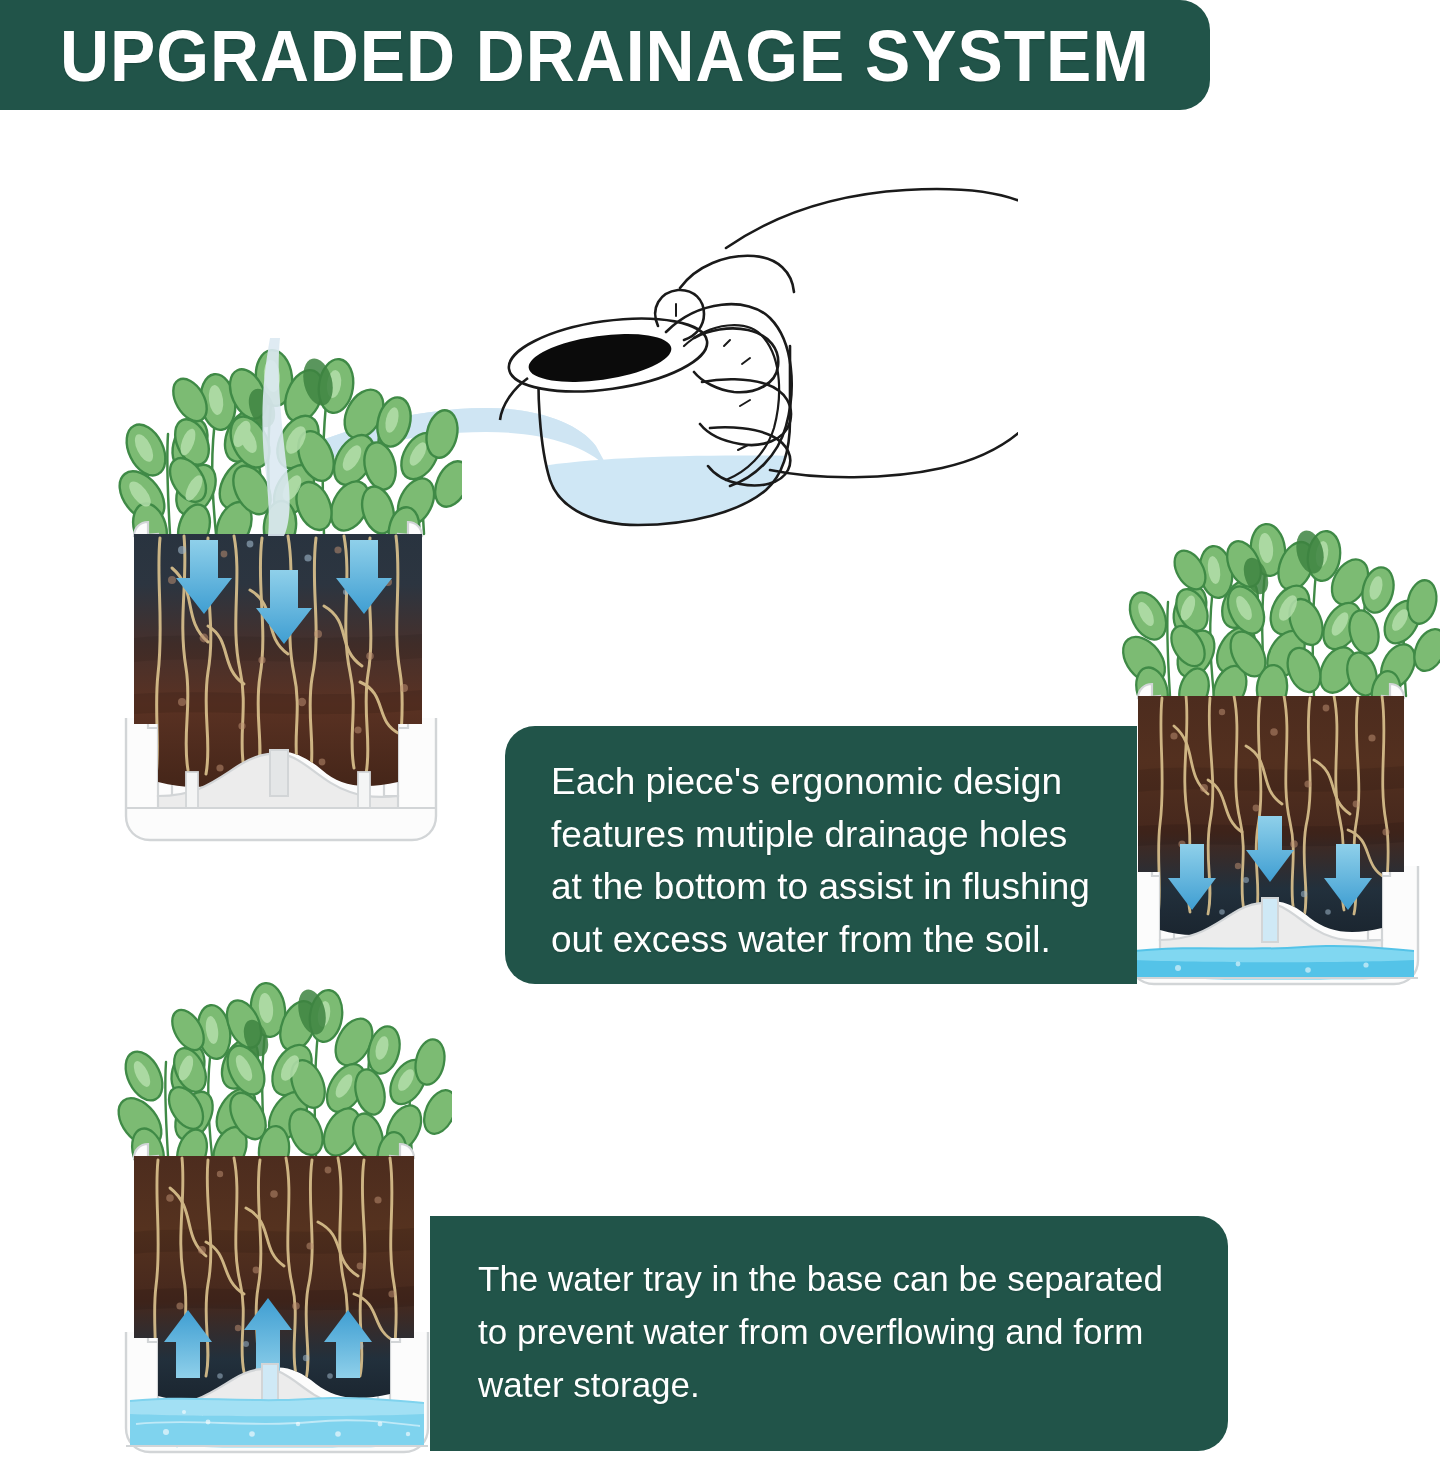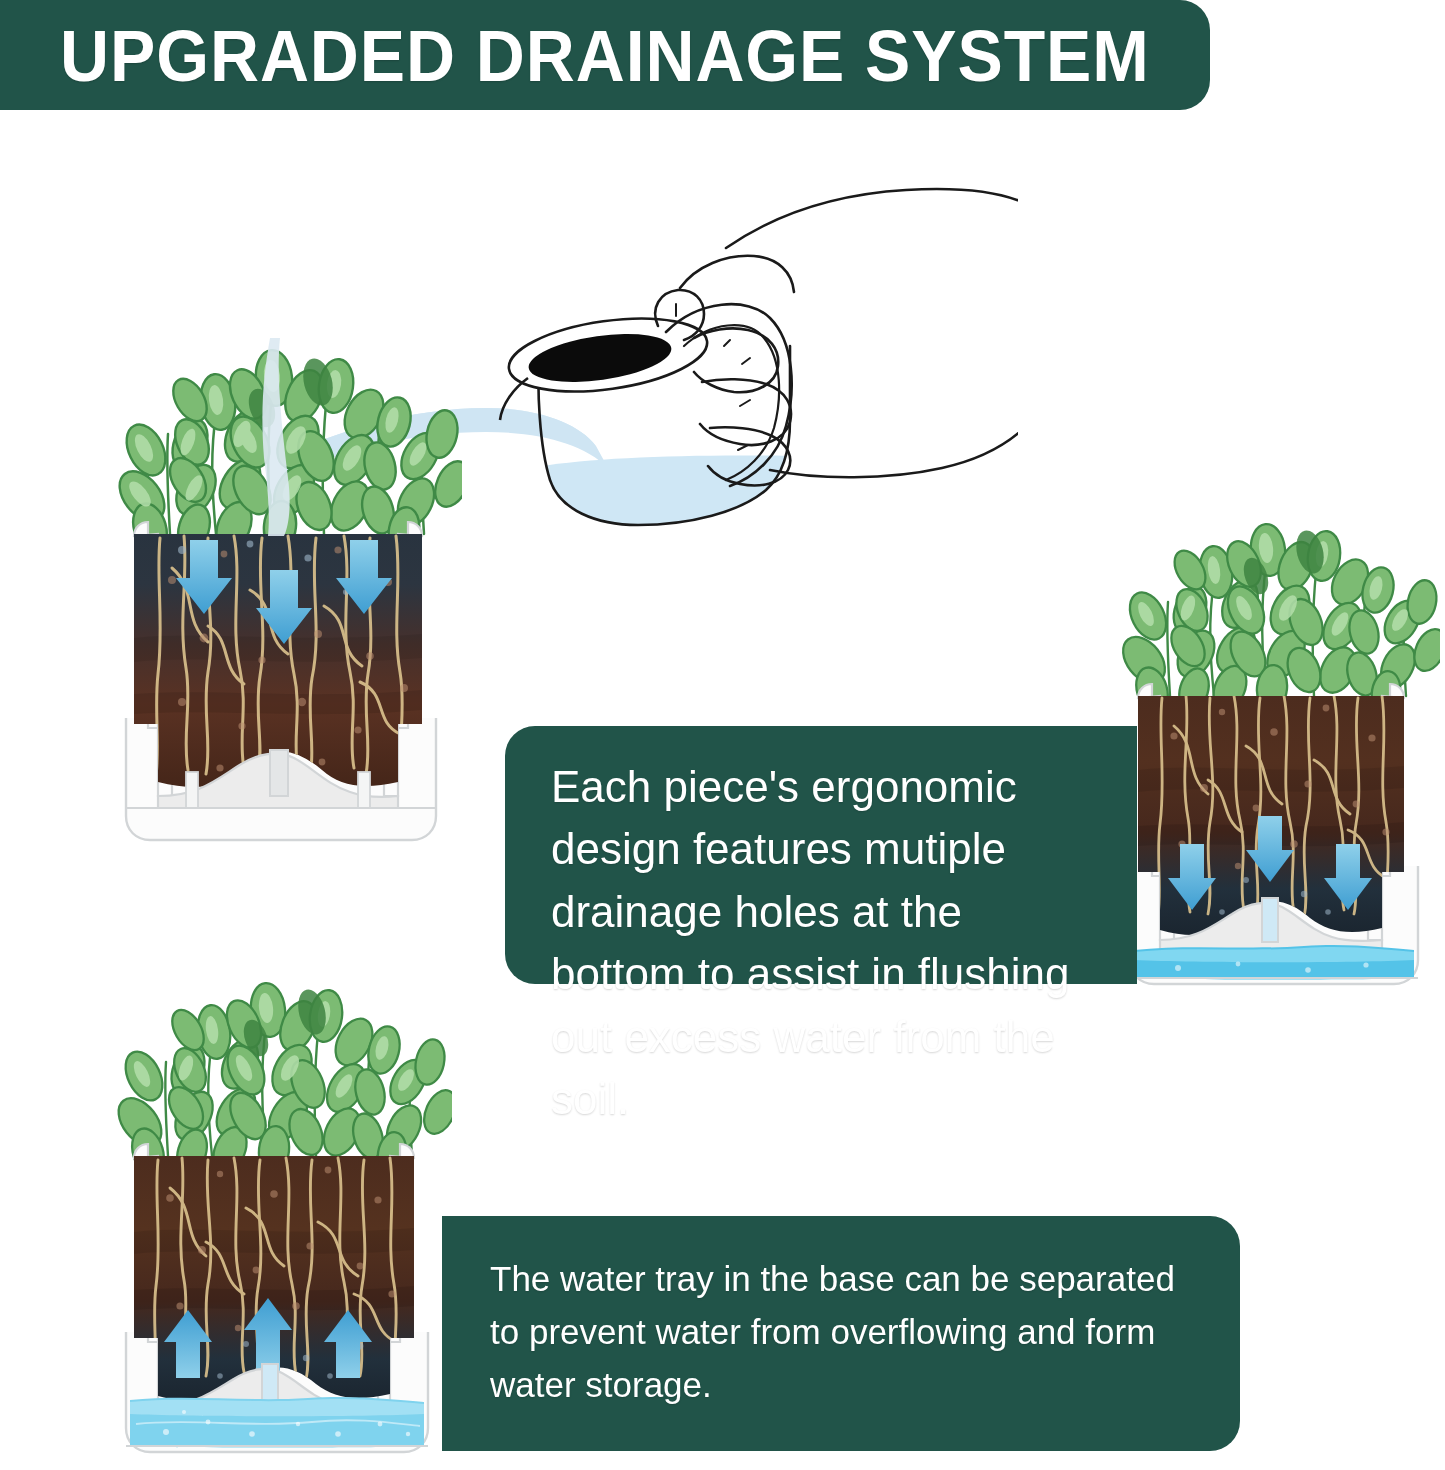--- a/index.html
+++ b/index.html
@@ -51,30 +51,30 @@
   }
   #callout-1 {
     left: 505px;
     top: 726px;
     width: 632px;
     height: 258px;
     border-radius: 30px 0 0 30px;
     padding: 30px 34px 26px 46px;
   }
   #callout-2 {
-    left: 442px;
+    left: 430px;
     top: 1216px;
     width: 798px;
     height: 235px;
     border-radius: 0 30px 30px 0;
     padding: 36px 40px 26px 48px;
   }
   .callout p {
     margin: 0;
-    font-size: 44px;
+    font-size: 37px;
     line-height: 1.42;
     color: #ffffff;
     text-shadow: 0 1px 2px rgba(0,0,0,0.16);
   }
   #callout-2 p { font-size: 35px; line-height: 1.52; }
 
   
   .planter {
     position: absolute;
   }

